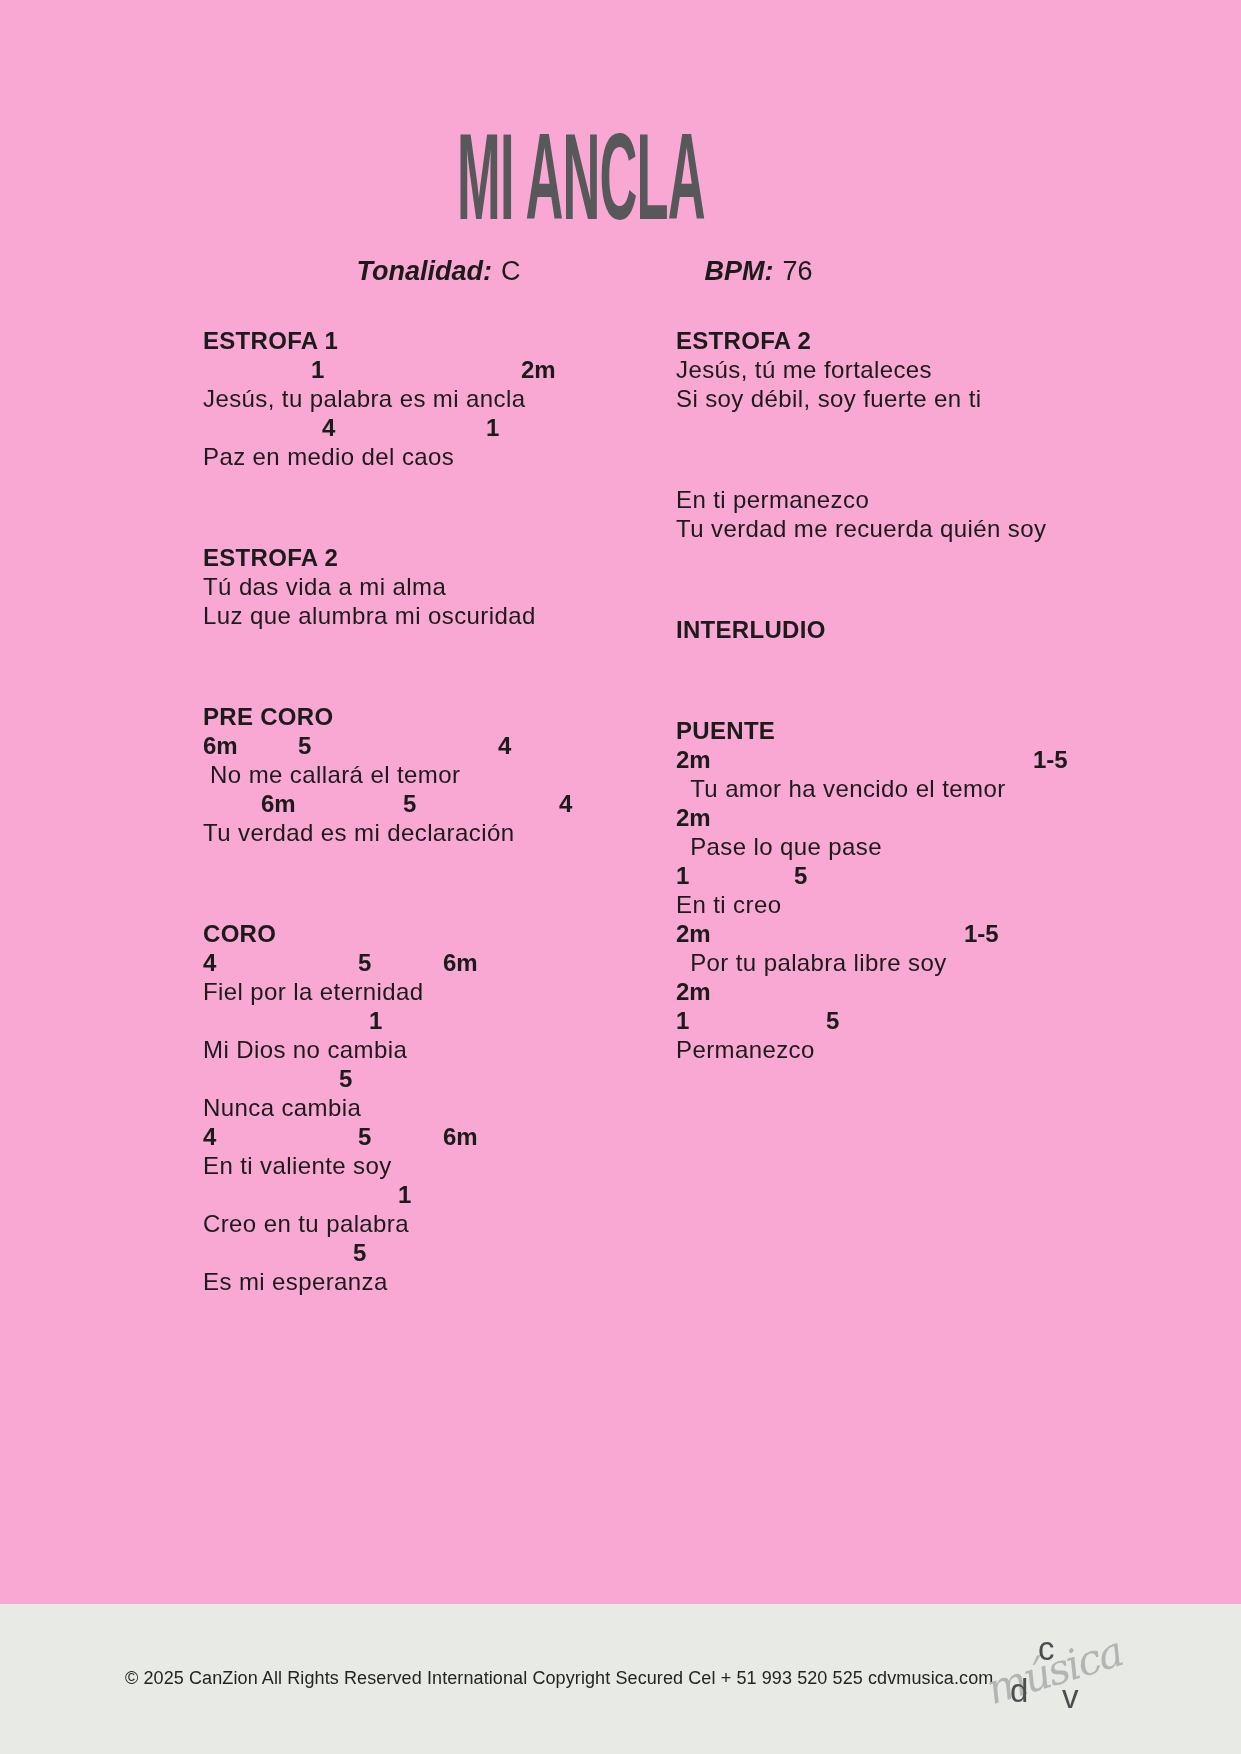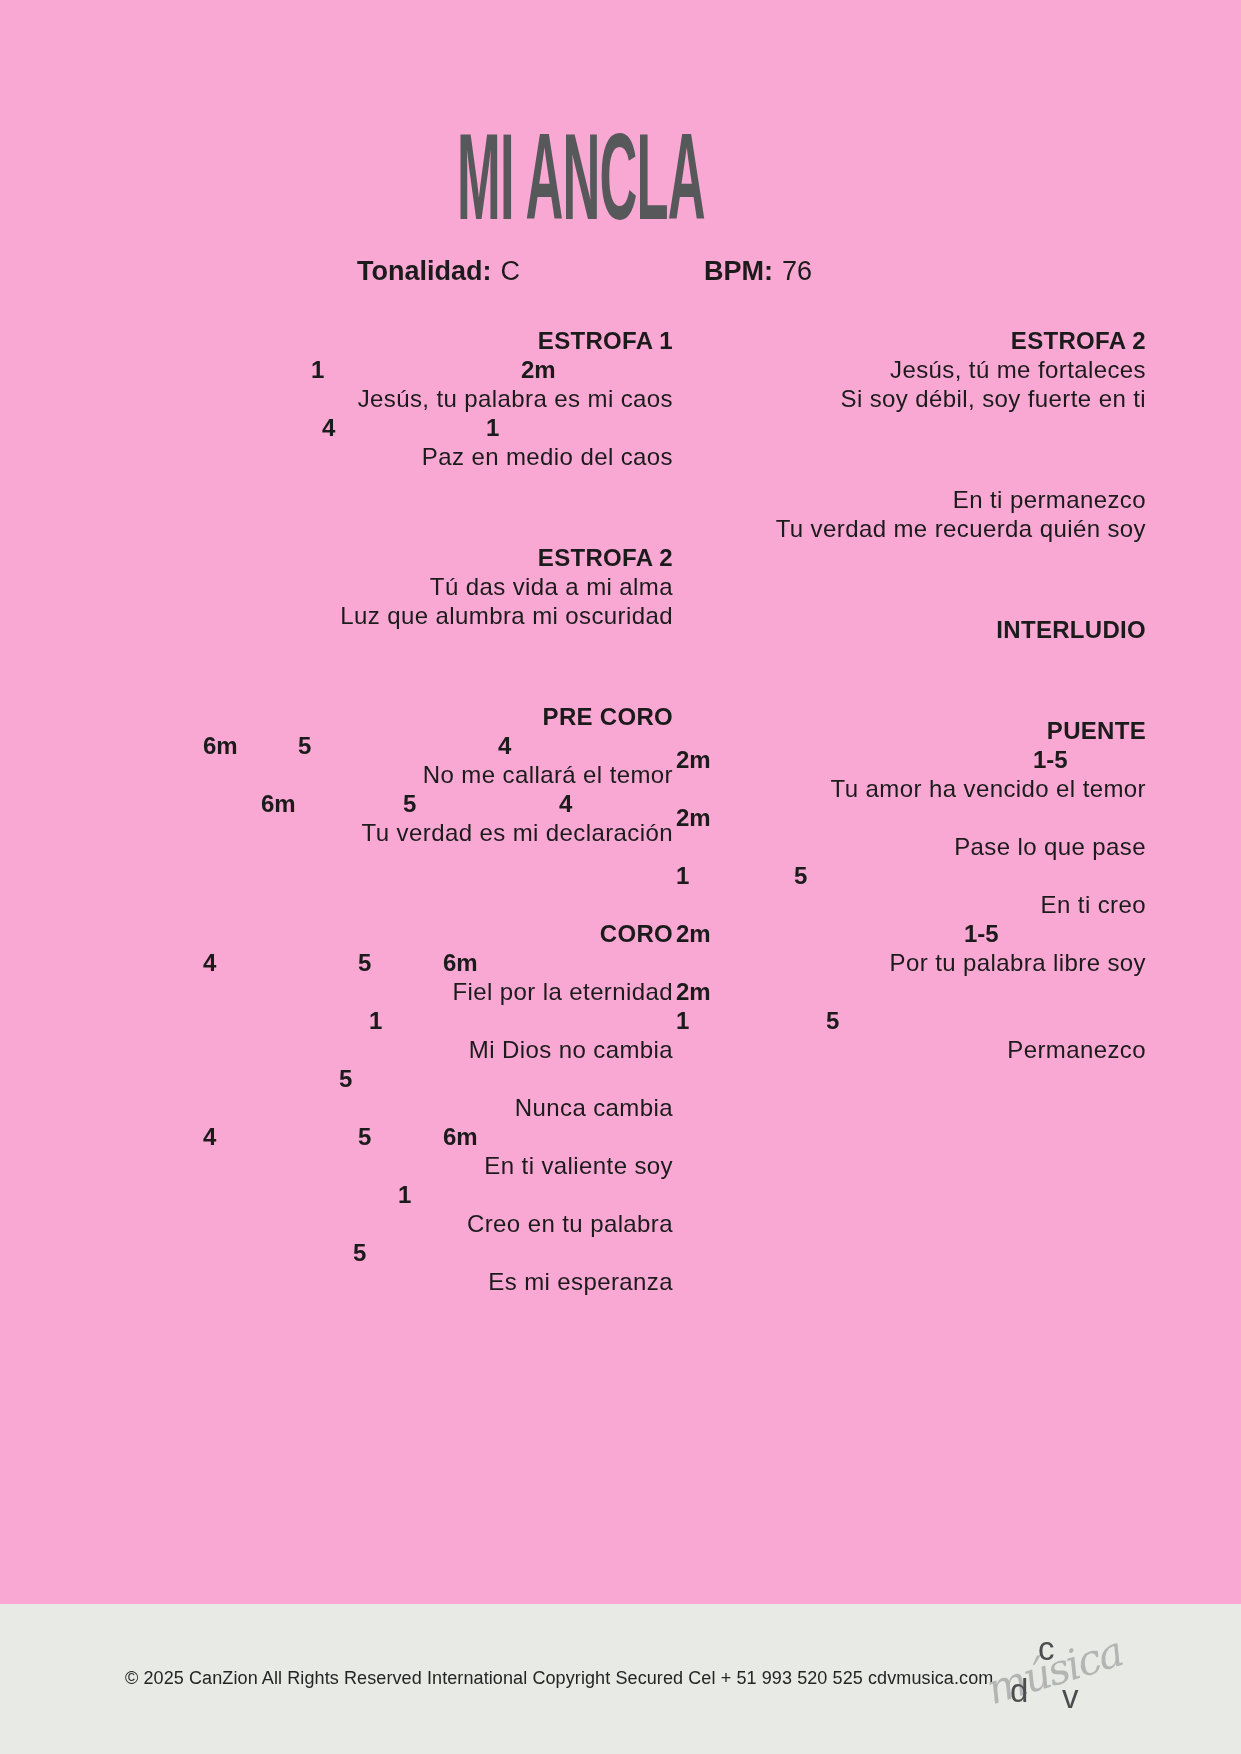--- a/index.html
+++ b/index.html
@@ -37,28 +37,27 @@
   .meta{
     display:flex;
     justify-content:center;
     gap:184px;
     position:relative;
     left:-36px;
     margin-top:16px;
     font-size:27px;
     line-height:34px;
   }
-  .meta-label{font-weight:700;}
+  .meta-label{font-weight:700;font-style:italic;}
   .meta-value{margin-left:9px;font-weight:400;}
   
   .col{
     position:absolute;
     top:326px;
     width:470px;
-    text-align:right;
   }
   .col-left{left:203px;}
   .col-right{left:676px;}
   .section{margin-bottom:72px;}
   .section-title{
     font-weight:700;
     font-size:24px;
     line-height:29px;
     letter-spacing:0.3px;
   }
@@ -144,21 +143,21 @@
     </div>
   </div>
 
   <div class="col col-left">
       <section class="section">
         <div class="section-title">ESTROFA 1</div>
         <div class="chord-line">
           <span class="chord" style="left: 108px;">1</span>
           <span class="chord" style="left: 318px;">2m</span>
         </div>
-        <div class="lyric-line">Jesús, tu palabra es mi caos</div>
+        <div class="lyric-line">Jesús, tu palabra es mi ancla</div>
         <div class="chord-line">
           <span class="chord" style="left: 119px;">4</span>
           <span class="chord" style="left: 283px;">1</span>
         </div>
         <div class="lyric-line">Paz en medio del caos</div>
       </section>
       <section class="section">
         <div class="section-title">ESTROFA 2</div>
         <div class="lyric-line">Tú das vida a mi alma</div>
         <div class="lyric-line">Luz que alumbra mi oscuridad</div>

